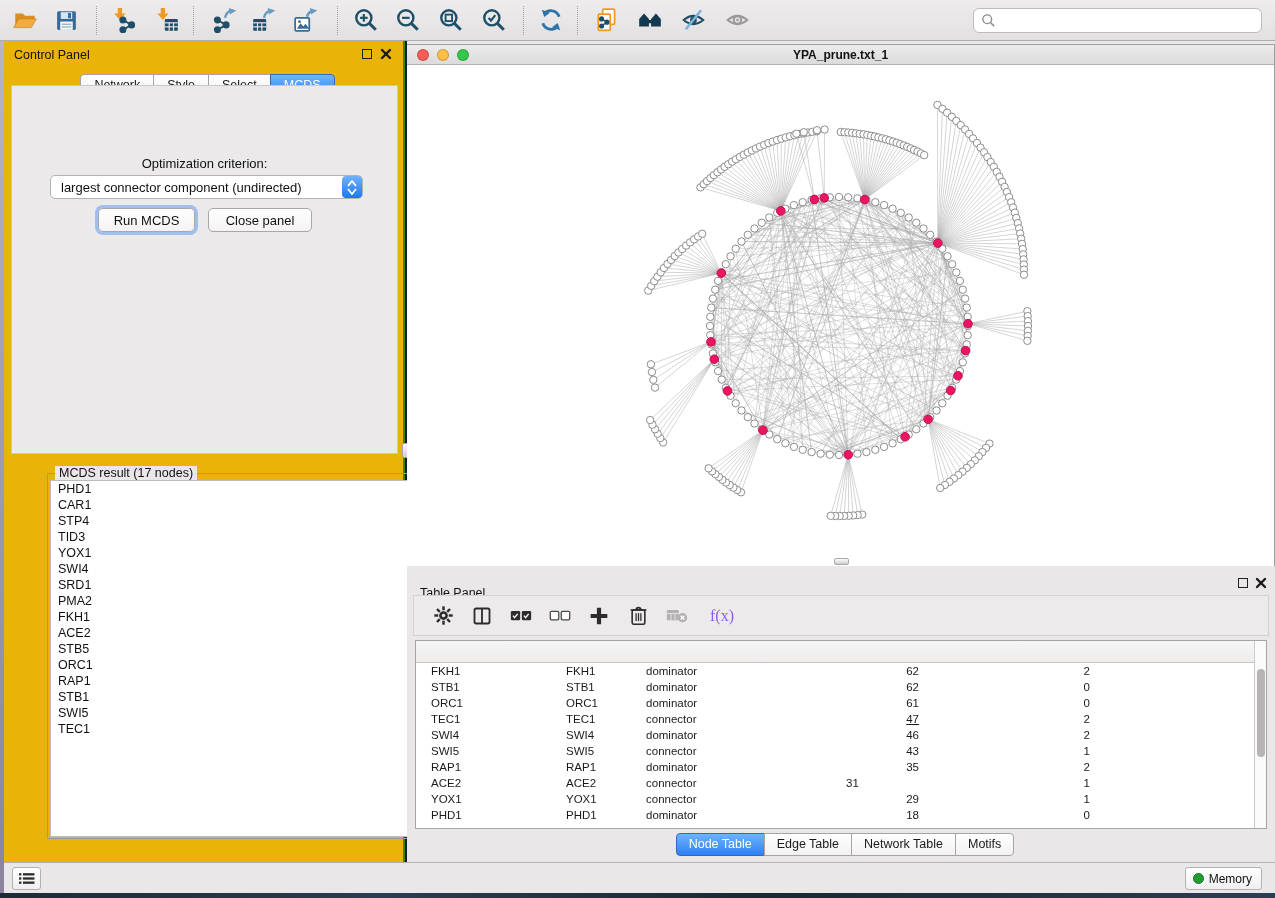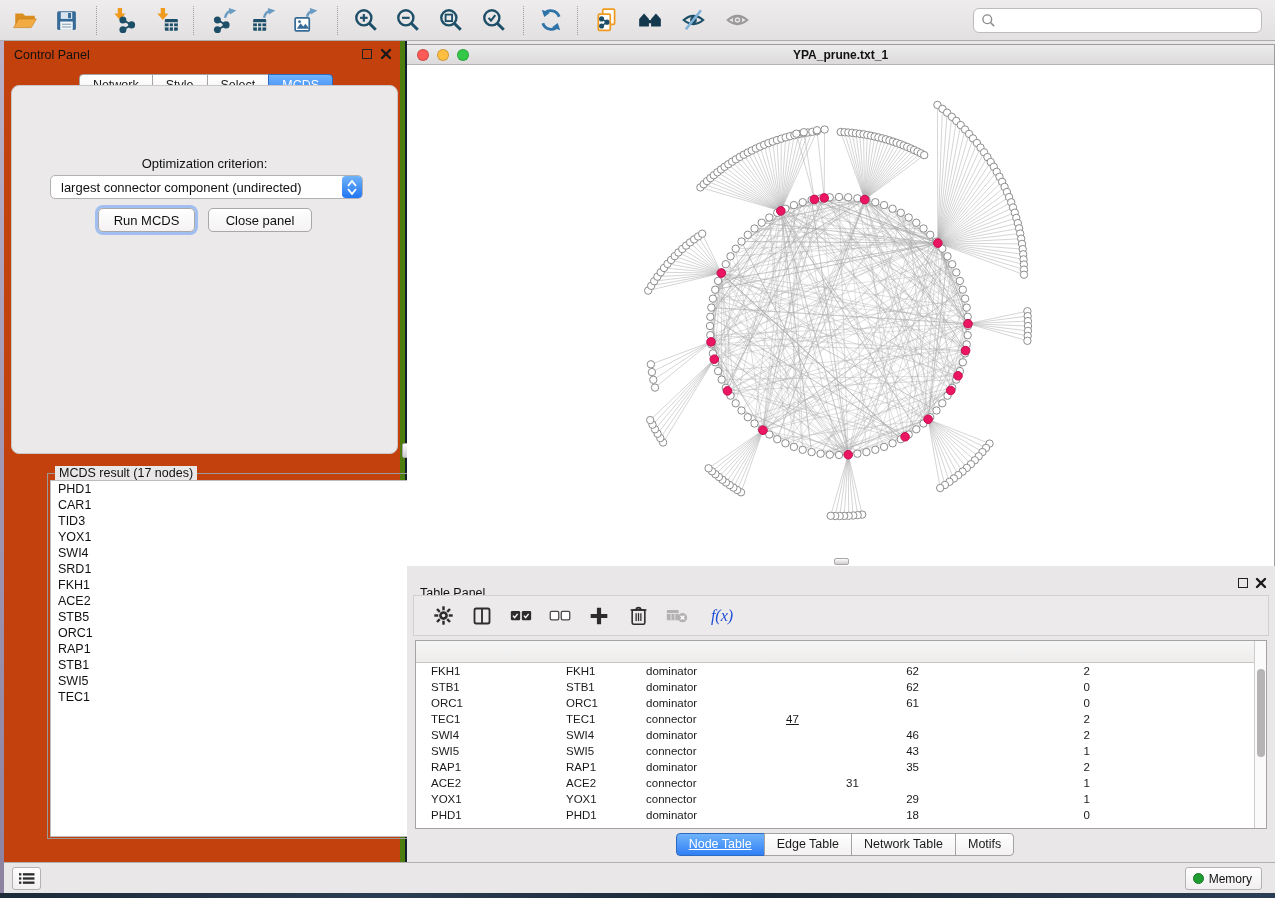--- a/index.html
+++ b/index.html
@@ -16,37 +16,37 @@
   .toolbar { position:absolute; left:0; top:0; width:1275px; height:41px;
     background:linear-gradient(#eeecec,#e2e0e0); border-bottom:1px solid #aeacac; }
   .tbtn { position:absolute; top:3px; width:34px; height:34px; border:none; background:transparent;
     display:flex; align-items:center; justify-content:center; border-radius:4px; }
   .tsep { position:absolute; top:6px; width:0; height:29px; border-left:1px dotted #9f9d9d; }
   .searchbox { position:absolute; left:973px; top:8px; width:289px; height:25px; background:#fff;
     border:1px solid #bdbbbb; border-radius:6px; display:flex; align-items:center; padding-left:7px; }
   .searchbox input { border:none; outline:none; flex:1; font-size:13px; background:transparent; margin-left:5px; height:20px; }
 
   
-  .control-panel { position:absolute; left:4px; top:41px; width:401px; height:821px; background:#c2410c; border-right:5px solid #4d7c0f;}
+  .control-panel { position:absolute; left:4px; top:41px; width:401px; height:821px; background:#eab308; border-right:2px solid #4d7c0f;}
   .panel-header { position:absolute; left:0; top:0; width:100%; height:26px; }
   .panel-title { position:absolute; left:10px; top:7px; font-size:12.5px; color:#111; }
   .float-btn { position:absolute; top:7px; width:12px; height:12px; border:none; background:transparent; padding:0; }
   .float-btn .sq { display:block; width:10px; height:10px; border:1.6px solid #222; }
   .close-btn { position:absolute; top:6px; width:14px; height:14px; border:none; background:transparent; padding:0; }
 
   .seg-tabs { position:absolute; left:0; top:33px; width:100%; text-align:center; }
   .seg-tabs-inner { display:inline-flex; }
   .seg { padding:3px 13px 4px; font-size:12.5px; background:linear-gradient(#ffffff,#f3f1f1);
     border:1px solid #a5a3a3; margin-left:-1px; color:#1a1a1a; cursor:default; }
-  .seg:first-child { border-radius:4px 0 0 4px; margin-left:8px;text-decoration:underline; }
+  .seg:first-child { border-radius:4px 0 0 4px; margin-left:8px; }
   .seg:last-child { border-radius:0 4px 4px 0; }
   .seg.active { background:linear-gradient(#70b4fb,#2f7ff5); color:#fff; border-color:#2f6ac0; }
 
   .mcds-panel { position:absolute; left:7px; top:44px; width:387px; height:369px;
-    background:#ebe9e9; border:1px solid #c9c7c7; border-radius:8px; }
+    background:#ebe9e9; border:1px solid #c9c7c7; border-radius:0; }
   .opt-label { position:absolute; left:0; top:70px; width:100%; text-align:center; font-size:13px; color:#111; }
   .criterion-select { position:absolute; left:38px; top:89px; width:313px; height:24px; background:#fff;
     border:1px solid #b3b1b1; border-radius:5px; display:flex; align-items:center; }
   .criterion-select .val { flex:1; font-size:13px; padding-left:10px; color:#111; white-space:nowrap; }
   .stepper { width:20px; height:22px; margin-right:0px; border-radius:4px;
     background:linear-gradient(#6fb3fa,#2175f3); display:flex; flex-direction:column; align-items:center; justify-content:center; gap:1px; }
   .btn-row { position:absolute; left:0; top:122px; width:100%; }
   .pbtn { position:absolute; height:24px; font-size:13px; color:#111; background:linear-gradient(#ffffff,#f4f2f2);
     border:1px solid #a9a7a7; border-radius:5px; }
   .pbtn.focus { box-shadow:0 0 0 3px rgba(99,156,245,.55); }
@@ -69,21 +69,21 @@
   .net-title { position:absolute; left:0; top:3px; width:100%; text-align:center; font-size:12px; font-weight:700; color:#111; }
   .net-view { position:absolute; left:0; top:20px; width:100%; height:501px; background:#fff; }
   .hsplit-handle { position:absolute; left:427px; bottom:1px; width:15px; height:7px;
     background:linear-gradient(#fdfdfd,#cfcdcd); border:1px solid #a9a7a7; border-radius:2px; }
 
   
   .table-panel { position:absolute; left:0; top:527px; width:868px; height:294px; }
   .tp-toolbar { position:absolute; left:6px; top:27px; width:856px; height:41px; background:#eceaea;
     border:1px solid #d2d0d0; display:flex; align-items:center; gap:9px; padding-left:14px; }
   .tp-btn { width:30px; height:30px; border:none; background:transparent; display:flex; align-items:center; justify-content:center; }
-  .fx { font-family:"Liberation Serif", serif; font-style:italic; font-size:16px; color:#1d4ed8; }
+  .fx { font-family:"Liberation Serif", serif; font-size:16px; color:#8b5cf6; }
 
   .node-table { position:absolute; left:8px; top:72px; width:852px; height:189px; background:#fff; border:1px solid #a5a3a3; }
   .thead { position:absolute; left:0; top:0; height:22px; width:100%; background:linear-gradient(#f6f5f5,#eeedec); border-bottom:1px solid #c6c4c4; }
   .tbody { position:absolute; left:0; top:22px; width:100%; }
   .tr { position:absolute; left:0; height:16px; width:100%; }
   .td { position:absolute; top:0; height:16px; font-size:11.5px; line-height:16px; color:#1a1a1a; }
   .table-scroll { position:absolute; right:0; top:0; width:12px; height:187px; background:#fbfafa; border-left:1px solid #ccc; }
   .table-thumb { position:absolute; left:2px; top:28px; width:8px; height:88px; background:#b6b4b4; border-radius:4px; }
 
   .bottom-tabs { position:absolute; left:0; top:265px; width:100%; text-align:center; }
@@ -305,24 +305,26 @@
       <button class="pbtn focus" style="left:86px; width:97px">Run MCDS</button>
       <button class="pbtn" style="left:196px; width:104px">Close panel</button>
     </div>
   </div>
 
   <div class="result-group">
     <span class="result-legend">MCDS result (17 nodes)</span>
     <div class="result-list" id="mcds-list">
         <div class="result-item">PHD1</div>
         <div class="result-item">CAR1</div>
+        <div class="result-item">STP4</div>
         <div class="result-item">TID3</div>
         <div class="result-item">YOX1</div>
         <div class="result-item">SWI4</div>
         <div class="result-item">SRD1</div>
+        <div class="result-item">PMA2</div>
         <div class="result-item">FKH1</div>
         <div class="result-item">ACE2</div>
         <div class="result-item">STB5</div>
         <div class="result-item">ORC1</div>
         <div class="result-item">RAP1</div>
         <div class="result-item">STB1</div>
         <div class="result-item">SWI5</div>
         <div class="result-item">TEC1</div>
       </div>
     <div class="list-scroll"></div>
@@ -1243,21 +1245,21 @@
             <div class="td" style="left: 0px; width: 140px; padding-left: 15px;">ORC1</div>
             <div class="td" style="left: 140px; width: 80px; padding-left: 10px;">ORC1</div>
             <div class="td" style="left: 220px; width: 150px; padding-left: 10px;">dominator</div>
             <div class="td" style="left: 370px; width: 150px; text-align: right; padding-right: 17px;">61</div>
             <div class="td" style="left: 520px; width: 165px; text-align: right; padding-right: 11px;">0</div>
           </div>
           <div class="tr" style="top: 48px;">
             <div class="td" style="left: 0px; width: 140px; padding-left: 15px;">TEC1</div>
             <div class="td" style="left: 140px; width: 80px; padding-left: 10px;">TEC1</div>
             <div class="td" style="left: 220px; width: 150px; padding-left: 10px;">connector</div>
-            <div class="td" style="left: 370px; width: 150px; text-align: left; padding-right: 17px; text-decoration: underline;">47</div>
+            <div class="td" style="left: 370px; width: 150px; text-align: right; padding-right: 17px; text-decoration: underline;">47</div>
             <div class="td" style="left: 520px; width: 165px; text-align: right; padding-right: 11px;">2</div>
           </div>
           <div class="tr" style="top: 64px;">
             <div class="td" style="left: 0px; width: 140px; padding-left: 15px;">SWI4</div>
             <div class="td" style="left: 140px; width: 80px; padding-left: 10px;">SWI4</div>
             <div class="td" style="left: 220px; width: 150px; padding-left: 10px;">dominator</div>
             <div class="td" style="left: 370px; width: 150px; text-align: right; padding-right: 17px;">46</div>
             <div class="td" style="left: 520px; width: 165px; text-align: right; padding-right: 11px;">2</div>
           </div>
           <div class="tr" style="top: 80px;">

